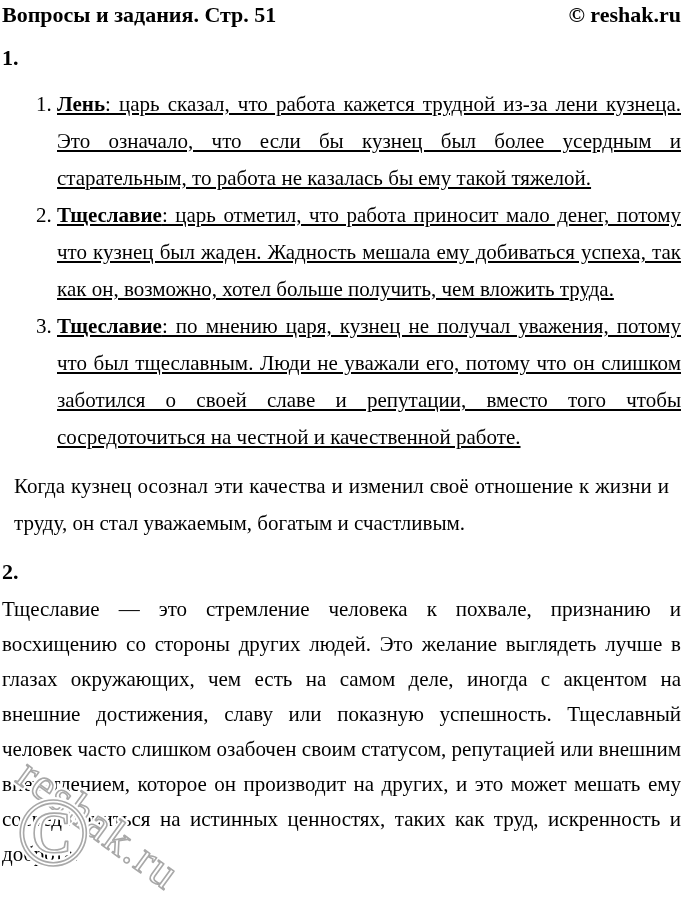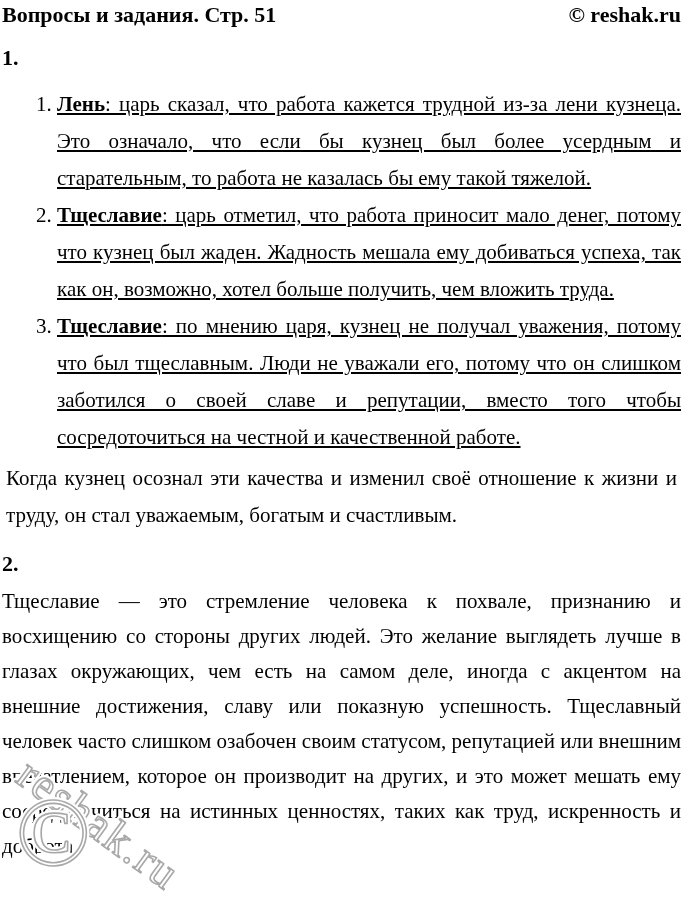--- a/index.html
+++ b/index.html
@@ -40,21 +40,21 @@
     font-weight: bold;
     font-size: 22px;
     line-height: 28px;
     margin-top: 16px;
   }
   p.body-text {
     margin: 6px 0 0 0;
     text-align: justify;
   }
   p.outro-text {
-    margin: 4px;
+    margin: 12px;
     text-align: justify;
   }
   ol.defects {
     margin: 14px 0 0 0;
     padding: 0 0 0 55px;
     list-style: decimal outside;
     text-decoration: underline;
   }
   ol.defects li {
     margin: 0;

